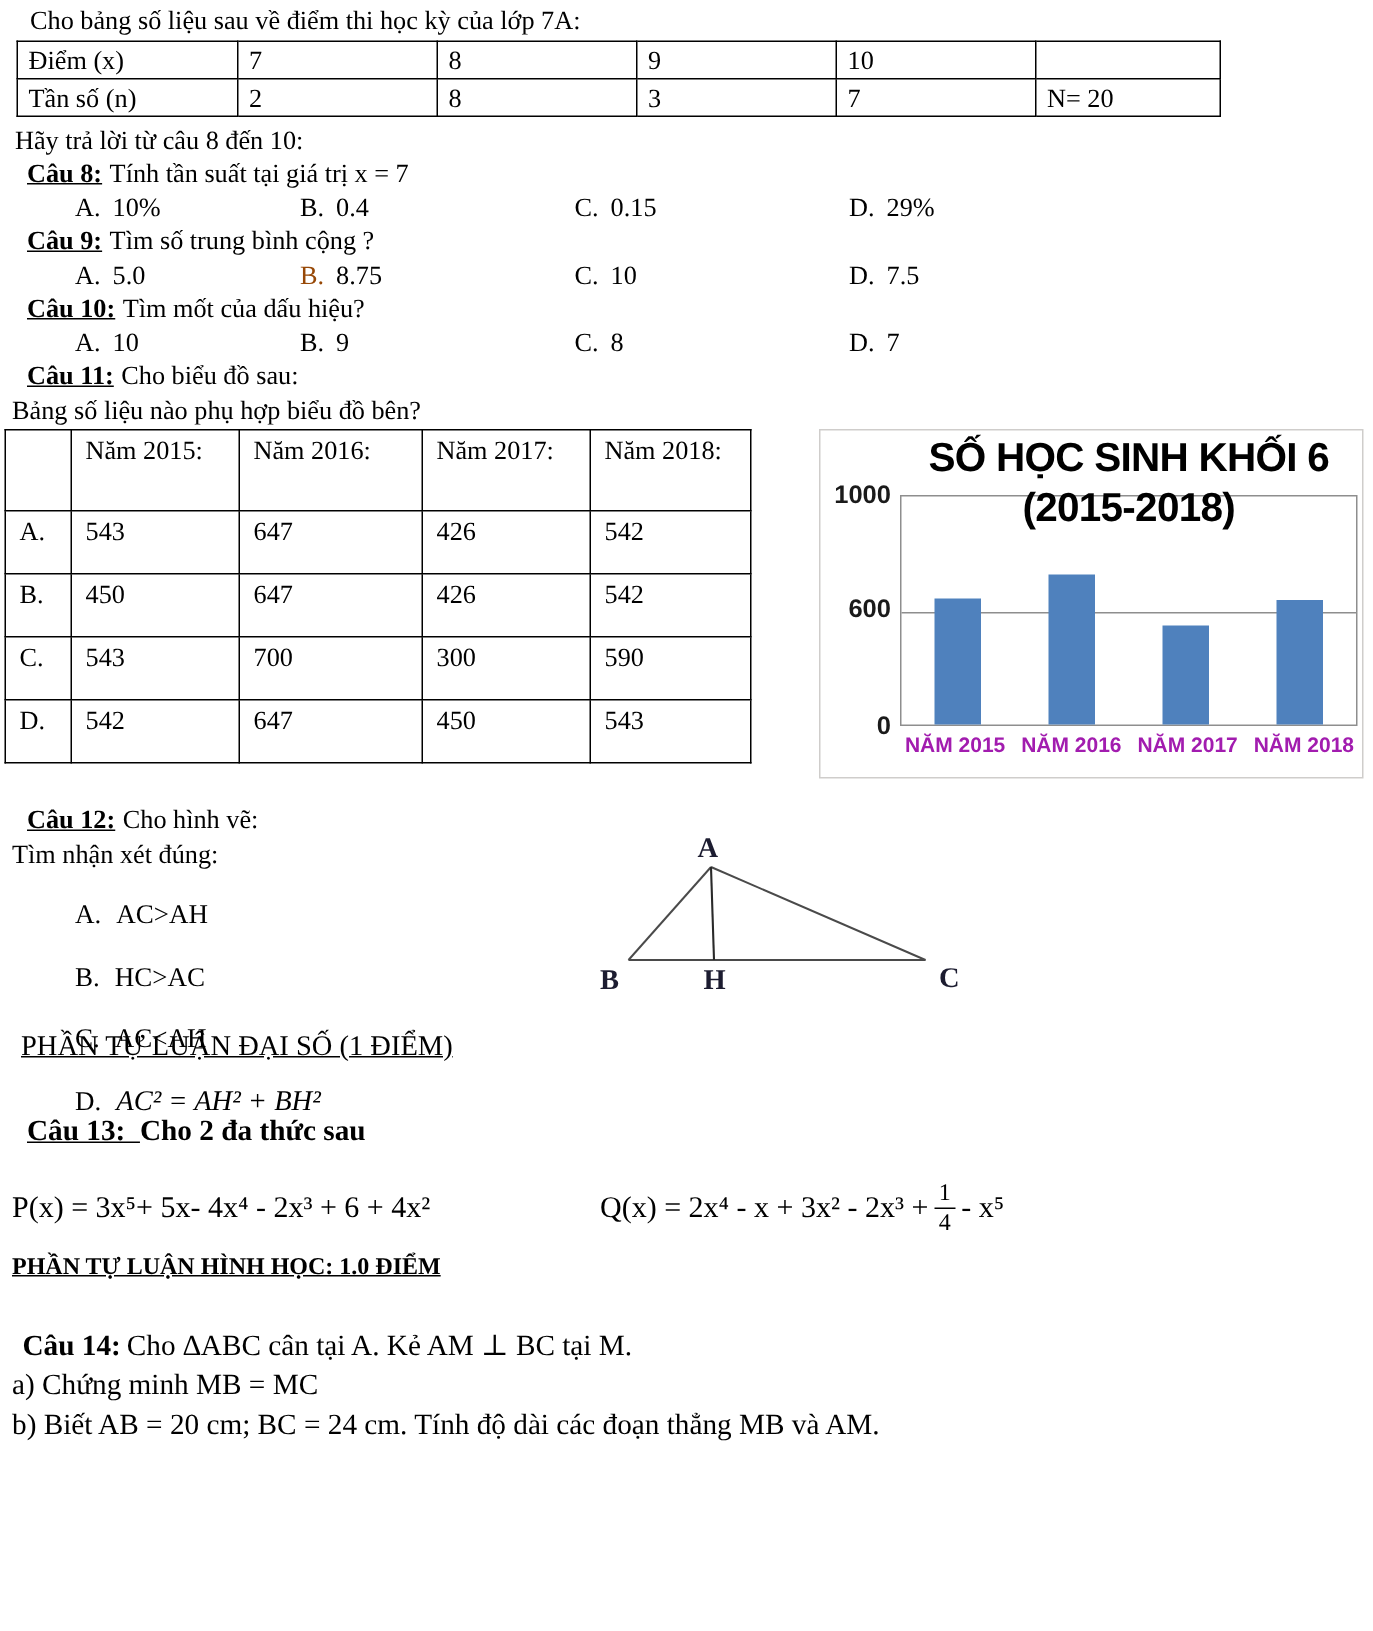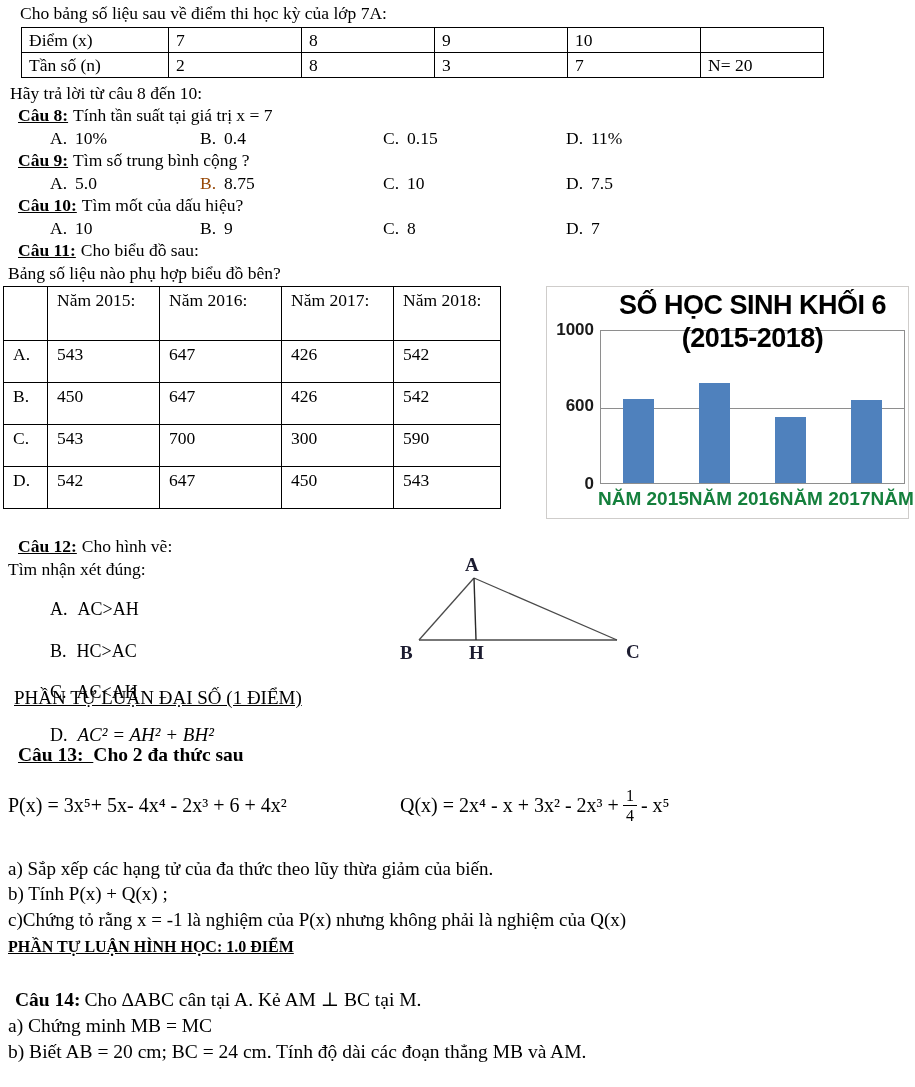--- a/index.html
+++ b/index.html
@@ -7,21 +7,21 @@
   body {
     width:915px; height:1087px; overflow:hidden;
     font-family:"Liberation Serif","DejaVu Serif",serif;
     font-size:17.5px; color:#000;
   }
   .page { position:relative; width:915px; height:1087px; }
 
   .intro { margin:3px 0 3px 20px; }
 
   
-  table.t1 { border-collapse:collapse; margin-left:21px; table-layout:fixed; }
+  table.t1 { border-collapse:collapse; margin-left:11px; table-layout:fixed; }
   table.t1 td { border:1.4px solid #000; height:25px; padding:0 0 0 7px; }
 
   .instr { margin:4px 0 0 10px; line-height:22px; }
   .qline { margin:0 0 0 18px; line-height:22.5px; }
   .qlabel { font-weight:bold; text-decoration:underline; margin-right:5px; }
   .opts { display:grid; grid-template-columns:150px 183px 183px auto; margin-left:50px; line-height:22.5px; }
   .opt .letter { margin-right:8px; }
 
   
   .q11row { display:flex; align-items:flex-start; margin-top:2px; }
@@ -41,21 +41,21 @@
   .plot { position:absolute; left:53px; top:43px; width:305px; height:154px;
     border:1.2px solid #8e8e8e; }
   .gridline { position:absolute; left:0; right:0; top:77px; border-top:1.2px solid #8e8e8e; }
   .bars { position:absolute; left:0; top:0; width:100%; height:100%; display:flex; z-index:1; }
   .slot { flex:1; display:flex; align-items:flex-end; justify-content:center; height:100%; }
   .bar { width:31px; }
   .ylab { position:absolute; left:0; width:47px; text-align:right;
     font-size:17px; font-weight:600; color:#1a1a1a; line-height:20px; }
   .y0 { top:33px; } .y1 { top:109px; } .y2 { top:187px; }
   .xlabs { position:absolute; left:51px; top:201px; width:310px; display:flex;
-    font-size:19px; font-weight:600; color:#15803d; white-space:nowrap; }
+    font-size:14px; font-weight:600; color:#a21caf; white-space:nowrap; }
   .xlabs span { flex:1; text-align:center; }
 
   
   .q12 { position:relative; margin-top:16px; height:146px; }
   .q12 .optline { margin-left:50px; line-height:23.5px; font-size:18px; }
   .q12 .optline .letter { margin-right:10px; }
   .mathit { font-style:italic; font-size:19px; }
   .fig { position:absolute; left:390px; top:19px; }
   .fig text { font-family:"Liberation Serif","DejaVu Serif",serif; font-weight:bold;
     font-size:19px; fill:#1c1c30; }
@@ -116,21 +116,21 @@
   </tbody>
     </table>
 
   <p class="instr">Hãy trả lời từ câu 8 đến 10:</p>
 
   <p class="qline"><span class="qlabel">Câu 8:</span><span>Tính tần suất tại giá trị x = 7</span></p>
   <div class="opts">
     <span class="opt"><span class="letter">A.</span><span>10%</span></span>
     <span class="opt"><span class="letter">B.</span><span>0.4</span></span>
     <span class="opt"><span class="letter">C.</span><span>0.15</span></span>
-    <span class="opt"><span class="letter">D.</span><span>11%</span></span>
+    <span class="opt"><span class="letter">D.</span><span>29%</span></span>
   </div>
 
   <p class="qline"><span class="qlabel">Câu 9:</span><span>Tìm số trung bình cộng ?</span></p>
   <div class="opts">
     <span class="opt"><span class="letter">A.</span><span>5.0</span></span>
     <span class="opt"><span class="letter" style="color: rgb(151, 72, 6);">B.</span><span>8.75</span></span>
     <span class="opt"><span class="letter">C.</span><span>10</span></span>
     <span class="opt"><span class="letter">D.</span><span>7.5</span></span>
   </div>
 
@@ -256,25 +256,20 @@
     <span class="qform">
       <span>Q(x) = 2x⁴ - x + 3x² - 2x³ +</span>
       <span class="frac">
         <span class="num">1</span>
         <span class="den">4</span>
       </span>
       <span>- x⁵</span>
     </span>
   </div>
 
-  <div class="parts13">
-    <p>a) Sắp xếp các hạng tử của đa thức theo lũy thừa giảm của biến.</p>
-    <p>b) Tính P(x)  + Q(x)  ;</p>
-    <p>c)Chứng tỏ rằng x = -1 là nghiệm của P(x) nhưng không phải là nghiệm của Q(x)</p>
-  </div>
 
   <p class="heading2">PHẦN TỰ LUẬN HÌNH HỌC: 1.0 ĐIỂM</p>
 
   <div class="q14">
     <p class="first"><span class="blabel">Câu 14:</span><span>Cho ∆ABC cân tại A. Kẻ AM ⊥ BC tại M.</span></p>
     <p>a) Chứng minh MB = MC</p>
     <p>b) Biết AB = 20 cm; BC = 24 cm. Tính độ dài các đoạn thẳng MB và AM.</p>
   </div>
 
 </div>

